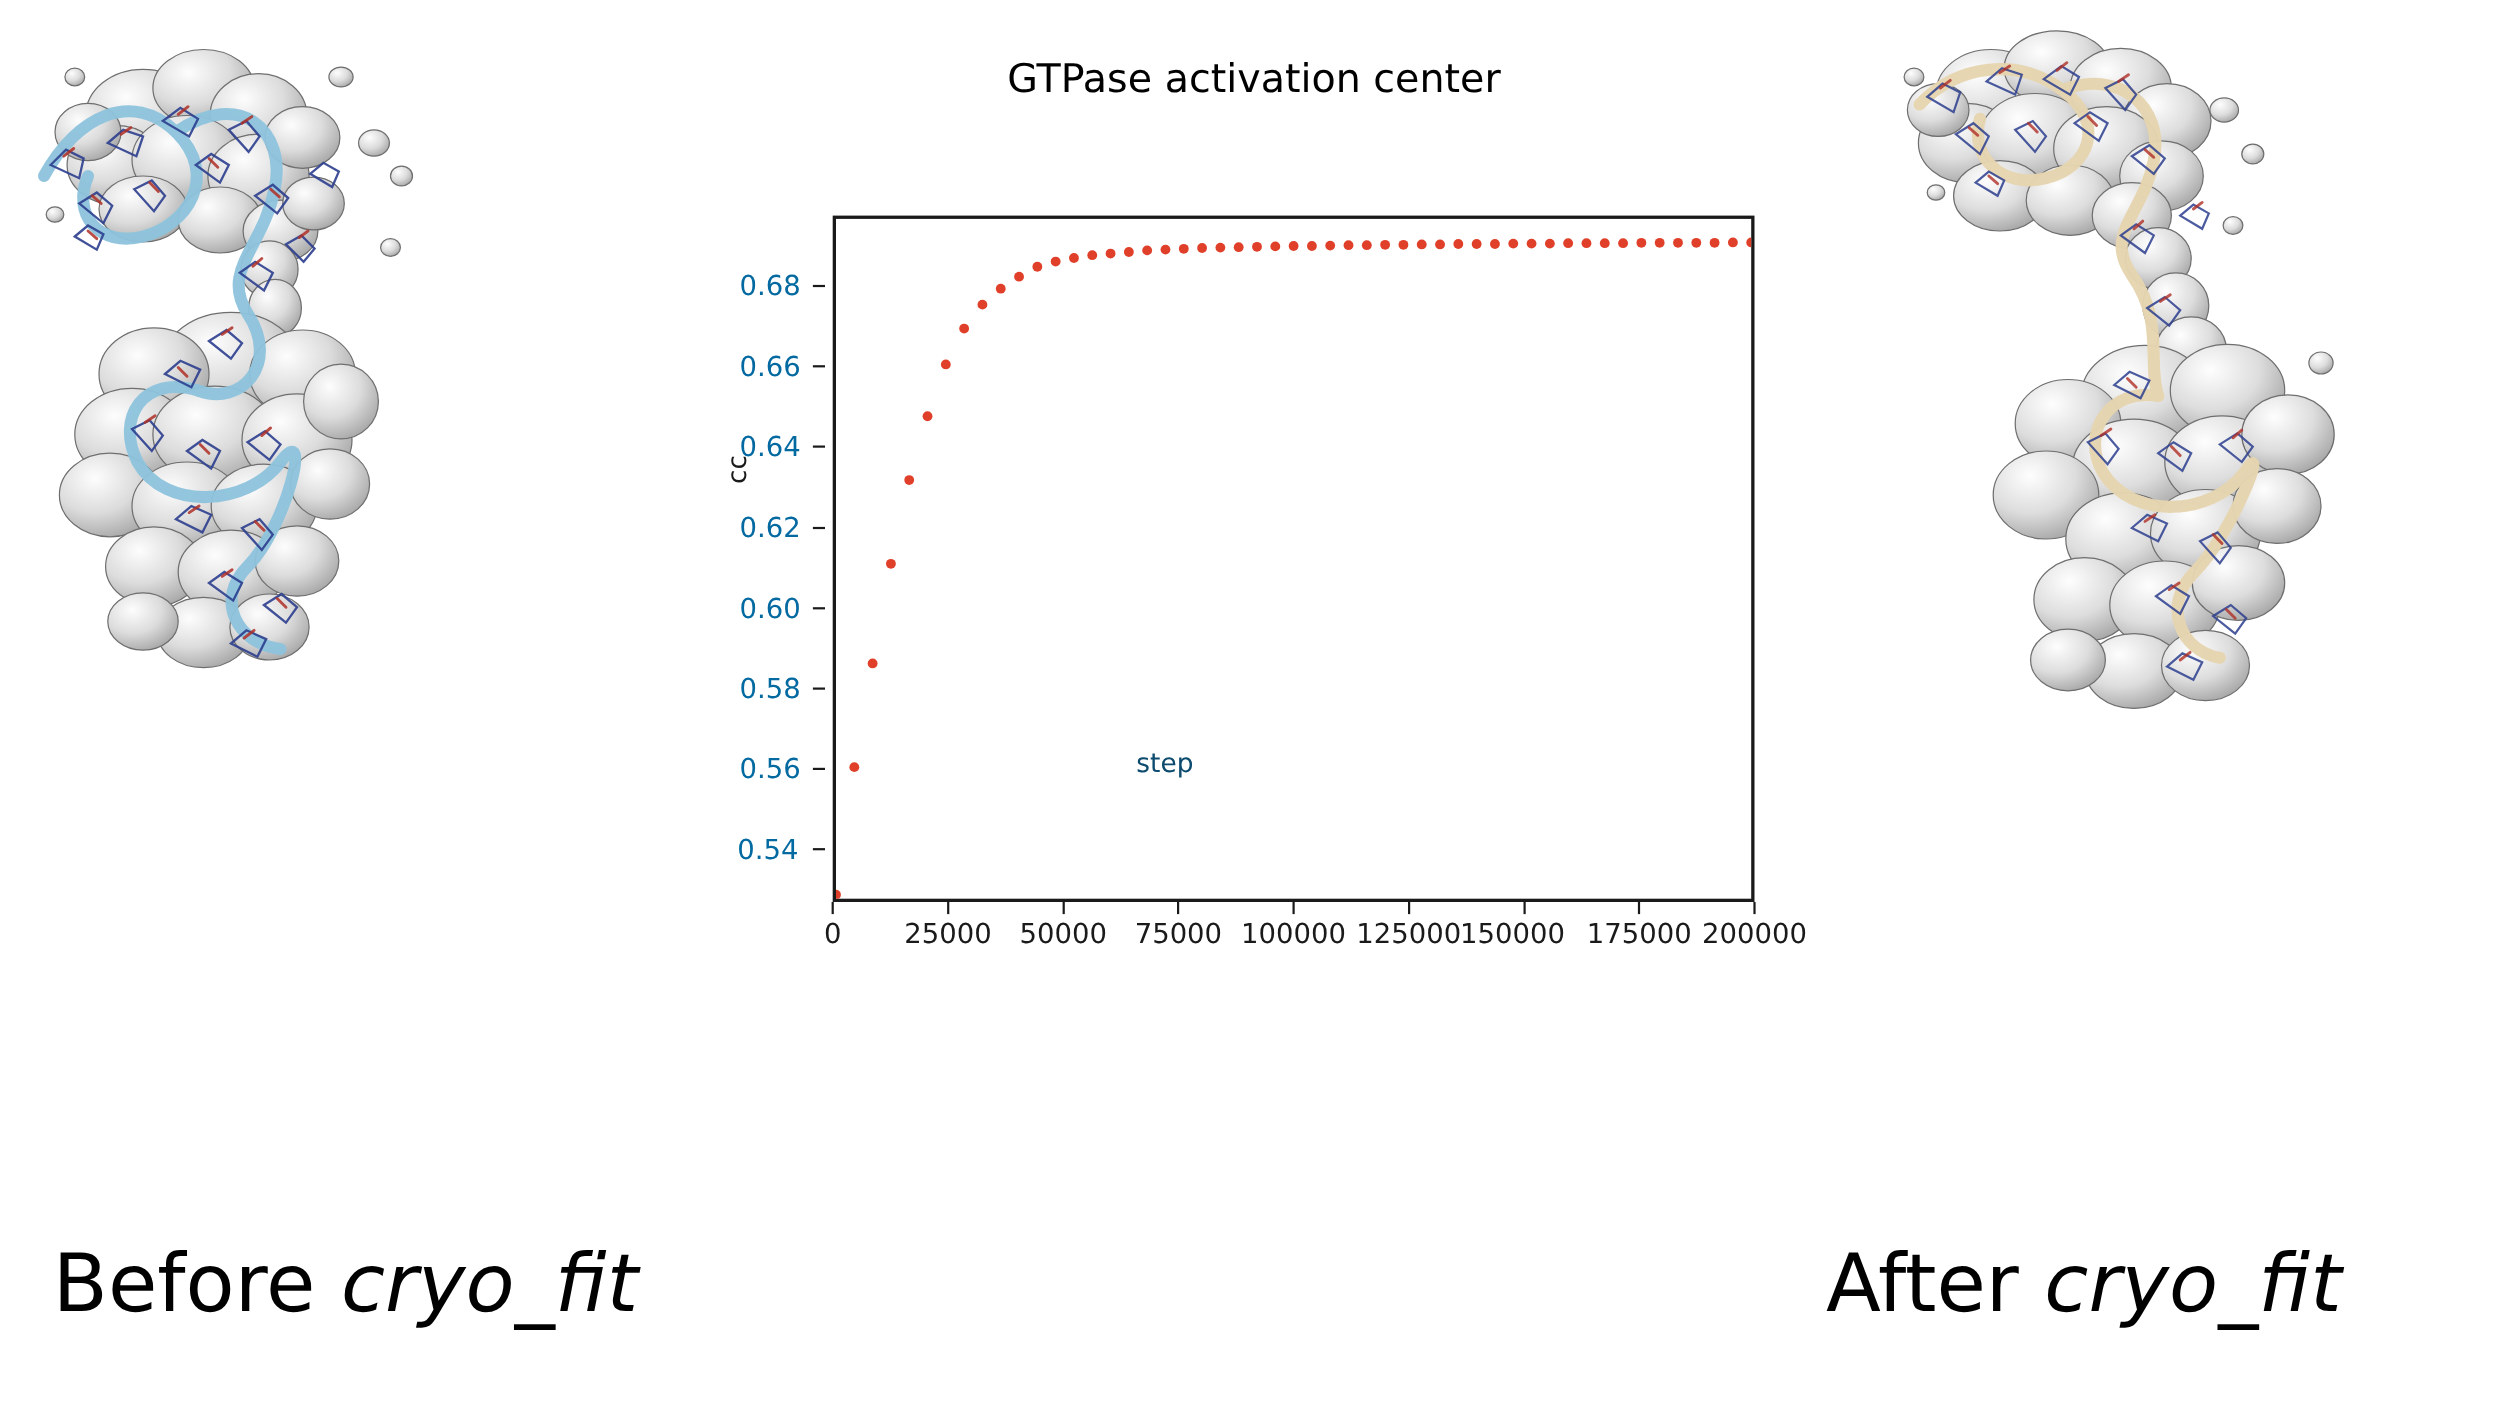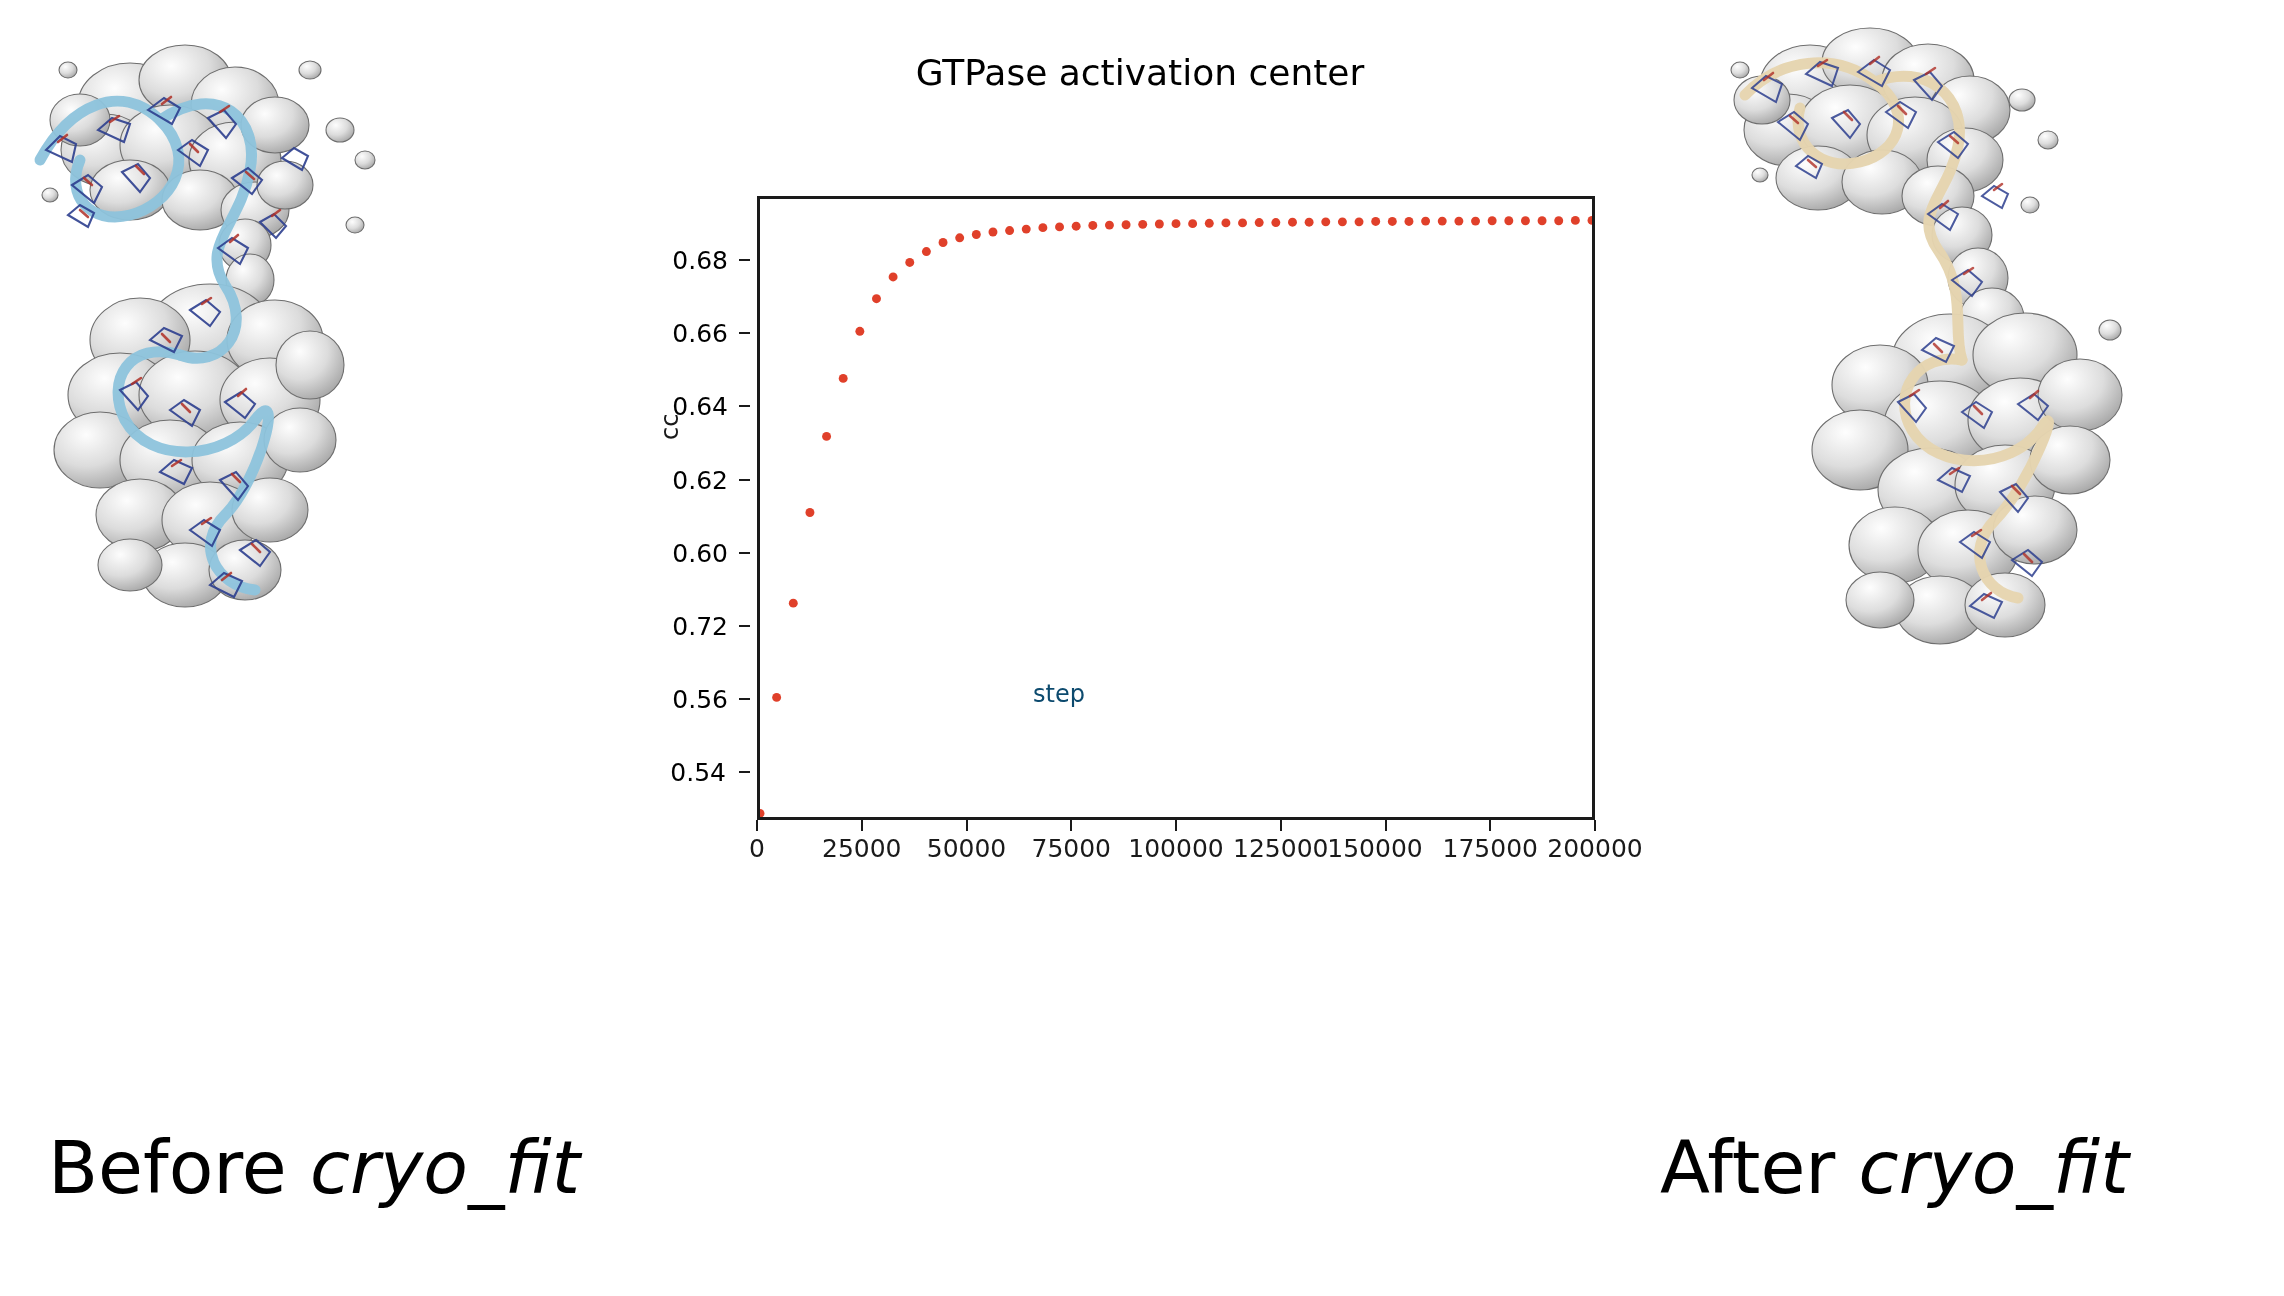--- a/index.html
+++ b/index.html
@@ -17,21 +17,21 @@
   #chart-figure{position:absolute;left:640px;top:20px;width:1000px;height:920px;}
   #chart-title{position:absolute;left:0;top:32px;width:1000px;text-align:center;
                font-size:36px;font-weight:400;letter-spacing:0px;color:#000;}
 
   
   #plot-area{position:absolute;left:117px;top:176px;width:838px;height:624px;
              border:3px solid #1a1a1a;box-sizing:border-box;background:#fff;}
   #plot-svg{position:absolute;left:0;top:0;width:100%;height:100%;}
 
   .ytick-label{position:absolute;right:0;transform:translateY(-50%);
-               font-size:25px;color:#000000;white-space:nowrap;text-align:right;}
+               font-size:25px;color:#0369a1;white-space:nowrap;text-align:right;}
   .ytick-mark{position:absolute;width:11px;height:2px;background:#1a1a1a;}
   .xtick-label{position:absolute;transform:translateX(-50%);
                font-size:25px;color:#1a1a1a;white-space:nowrap;}
   .xtick-mark{position:absolute;width:2px;height:11px;background:#1a1a1a;}
 
   #ylabel{position:absolute;left:16px;top:420px;font-size:24px;color:#1a1a1a;
           transform:rotate(-90deg);transform-origin:left top;white-space:nowrap;}
   #xlabel{position:absolute;left:0;top:660px;width:838px;text-align:center;
           font-size:24px;color:#0c4a6e;}
 
@@ -171,21 +171,21 @@
 
   <div id="chart-title">GTPase activation center</div>
 
   <div id="ylabel">cc</div>
 
   <div id="ytick-wrap">
       <div class="ytick-label" style="top: 576.422px; right: 24px;">0.54</div>
       <div class="ytick-mark" style="top: 575.422px; right: 0px;"></div>
       <div class="ytick-label" style="top: 503.226px; right: 22px;">0.56</div>
       <div class="ytick-mark" style="top: 502.226px; right: 0px;"></div>
-      <div class="ytick-label" style="top: 430.029px; right: 22px;">0.72</div>
+      <div class="ytick-label" style="top: 430.029px; right: 22px;">0.58</div>
       <div class="ytick-mark" style="top: 429.029px; right: 0px;"></div>
       <div class="ytick-label" style="top: 356.833px; right: 22px;">0.60</div>
       <div class="ytick-mark" style="top: 355.833px; right: 0px;"></div>
       <div class="ytick-label" style="top: 283.636px; right: 22px;">0.62</div>
       <div class="ytick-mark" style="top: 282.636px; right: 0px;"></div>
       <div class="ytick-label" style="top: 210.44px; right: 22px;">0.64</div>
       <div class="ytick-mark" style="top: 209.44px; right: 0px;"></div>
       <div class="ytick-label" style="top: 137.243px; right: 22px;">0.66</div>
       <div class="ytick-mark" style="top: 136.243px; right: 0px;"></div>
       <div class="ytick-label" style="top: 64.0469px; right: 22px;">0.68</div>

